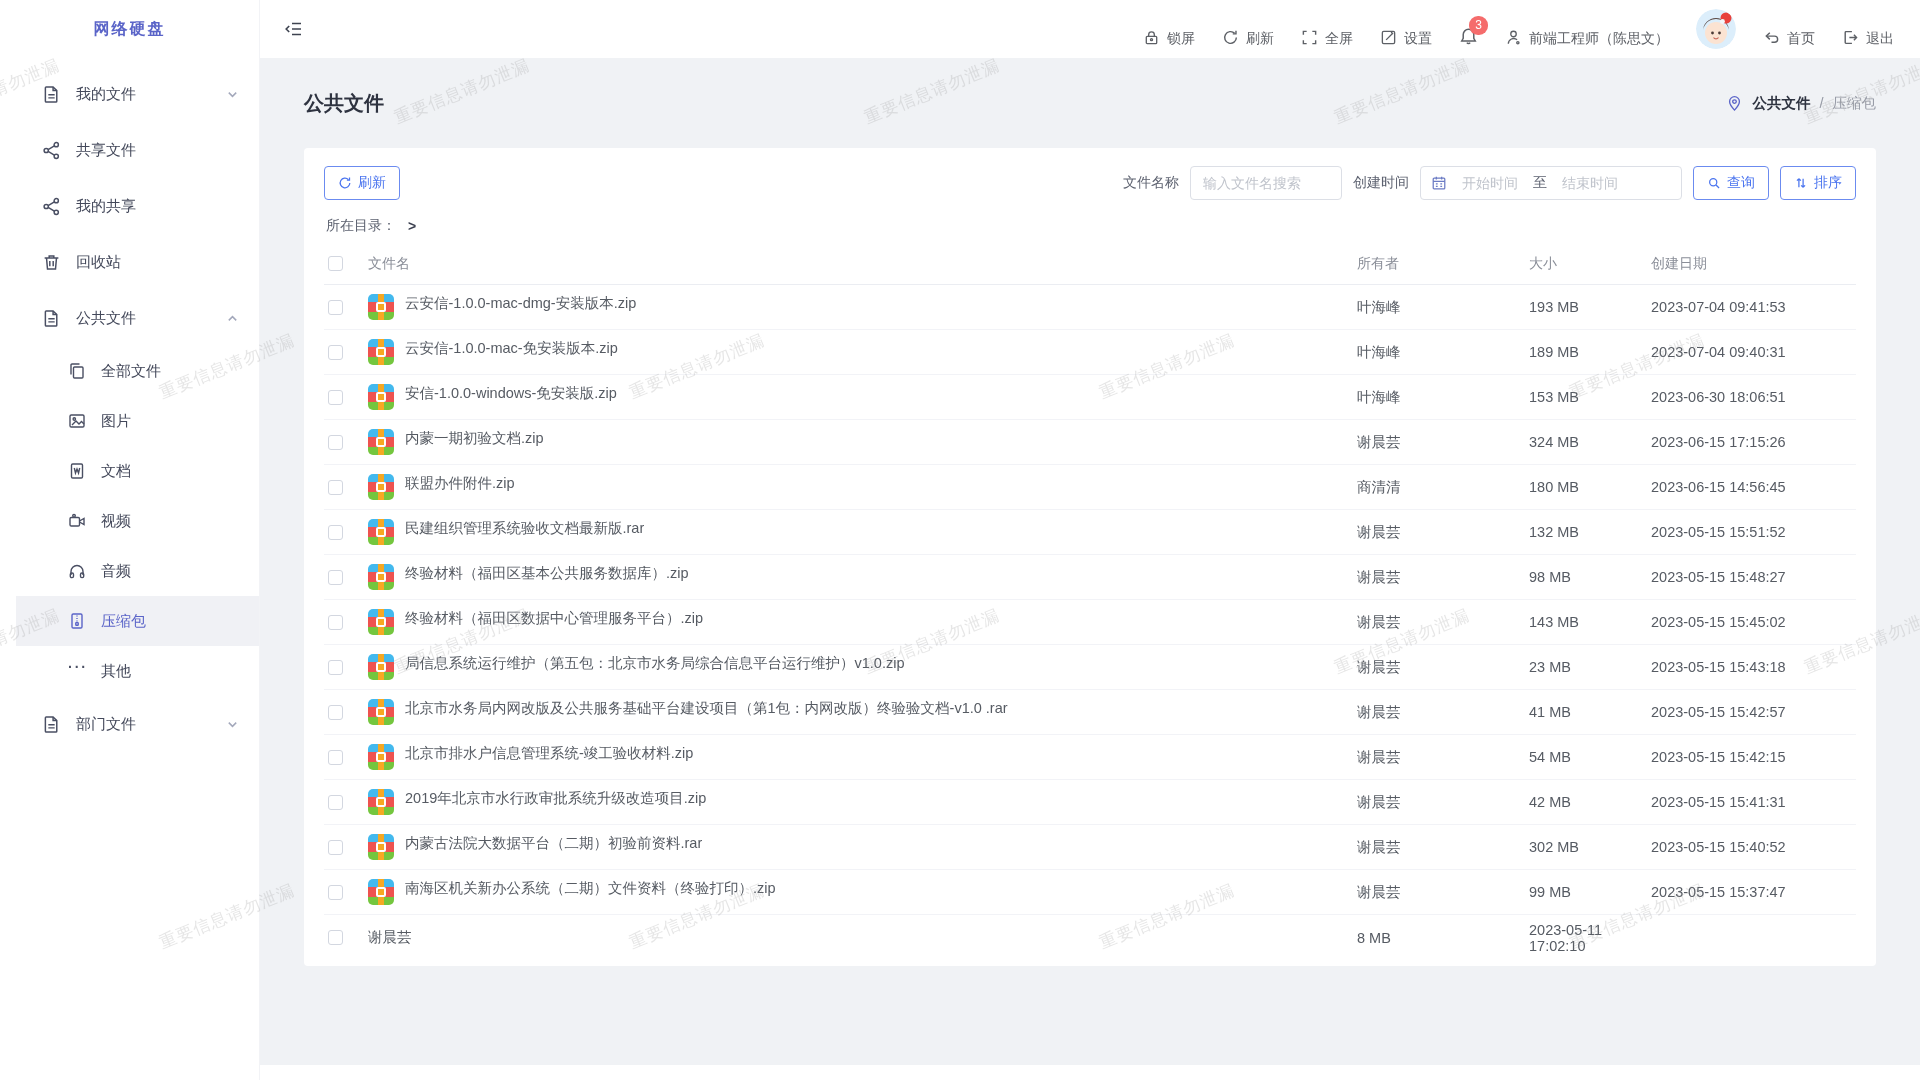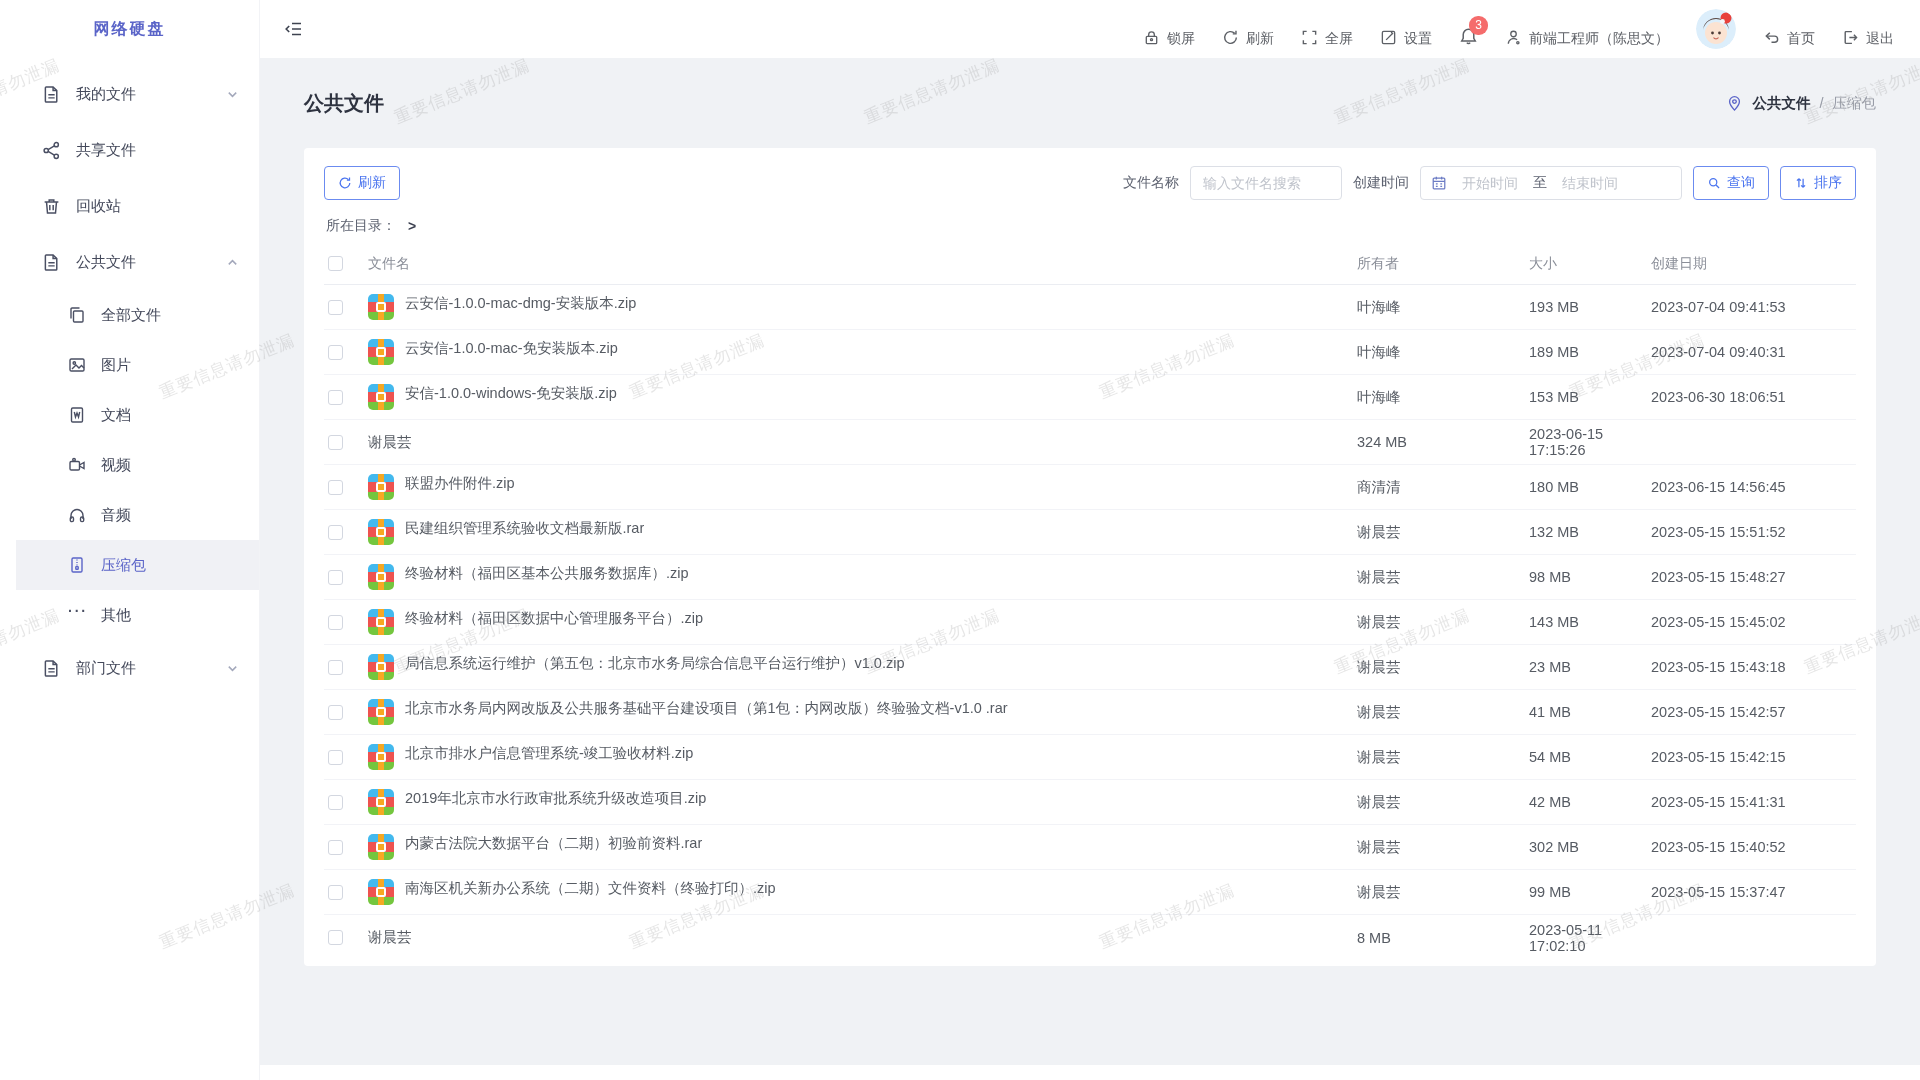--- a/index.html
+++ b/index.html
@@ -130,20 +130,31 @@
           <svg viewBox="0 0 18 18" fill="none" stroke="currentColor" stroke-width="1.4">
               <circle cx="13.5" cy="3.5" r="2"></circle>
               <circle cx="4" cy="9" r="2"></circle>
               <circle cx="13.5" cy="14.5" r="2"></circle>
               <path d="M5.8 8.1l5.9-3.5M5.8 9.9l5.9 3.5"></path>
             </svg>
         </span>
         <span class="nlabel">共享文件</span>
       </div>
 
+      <div class="nav-item">
+        <span class="nicon">
+          <svg viewBox="0 0 18 18" fill="none" stroke="currentColor" stroke-width="1.4">
+              <circle cx="13.5" cy="3.5" r="2"></circle>
+              <circle cx="4" cy="9" r="2"></circle>
+              <circle cx="13.5" cy="14.5" r="2"></circle>
+              <path d="M5.8 8.1l5.9-3.5M5.8 9.9l5.9 3.5"></path>
+            </svg>
+        </span>
+        <span class="nlabel">我的共享</span>
+      </div>
 
       <div class="nav-item">
         <span class="nicon">
           <svg viewBox="0 0 18 18" fill="none" stroke="currentColor" stroke-width="1.4">
               <path d="M2.5 4.8h13M6.8 4.8V2.8h4.4v2M4.3 4.8l.9 10.4h7.6l.9-10.4"></path>
               <path d="M7.4 7.6v5M10.6 7.6v5"></path>
             </svg>
         </span>
         <span class="nlabel">回收站</span>
       </div>
@@ -474,20 +485,30 @@
     </span>
     <span>叶海峰</span>
     <span>153 MB</span>
     <span>2023-06-30 18:06:51</span>
   </div>
 
   <div class="trow">
     <span class="cb-cell">
                 <span class="checkbox"></span>
               </span>
+    <span class="name-cell">
+      <span class="zipicon">
+        <span class="zb t"></span>
+                  <span class="zb m"></span>
+                  <span class="zb b"></span>
+        <span class="zstrap"></span>
+                  <span class="zbuckle"></span>
+      </span>
+      <span class="fname">内蒙一期初验文档.zip</span>
+    </span>
     <span>谢晨芸</span>
     <span>324 MB</span>
     <span>2023-06-15 17:15:26</span>
   </div>
 
   <div class="trow">
     <span class="cb-cell">
                 <span class="checkbox"></span>
               </span>
     <span class="name-cell">

